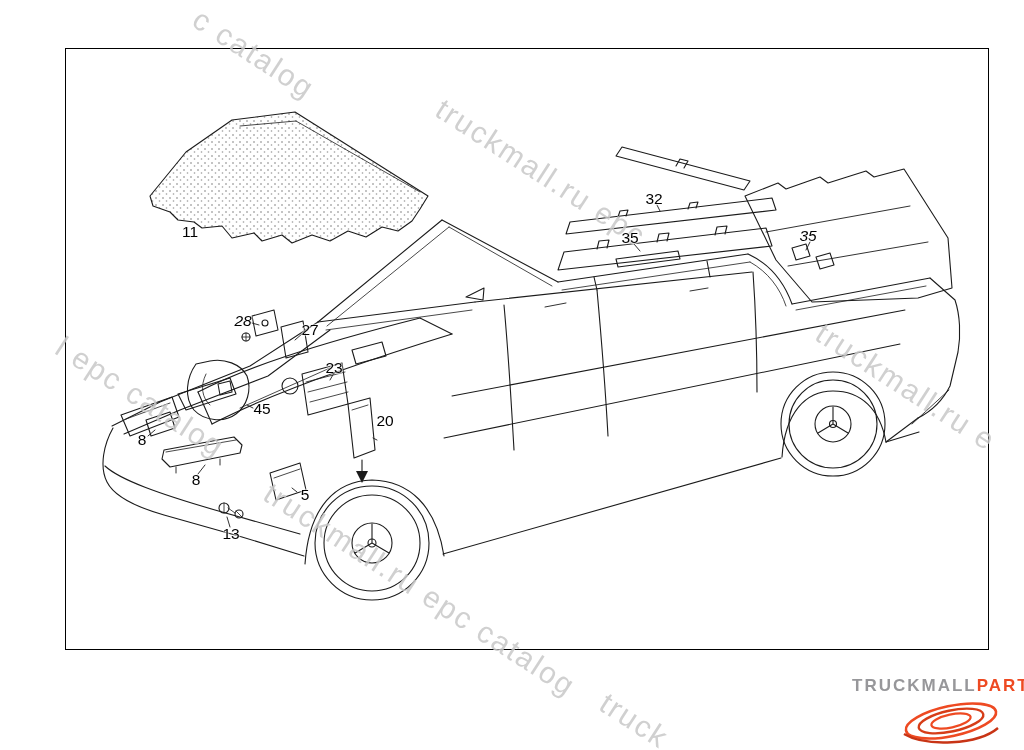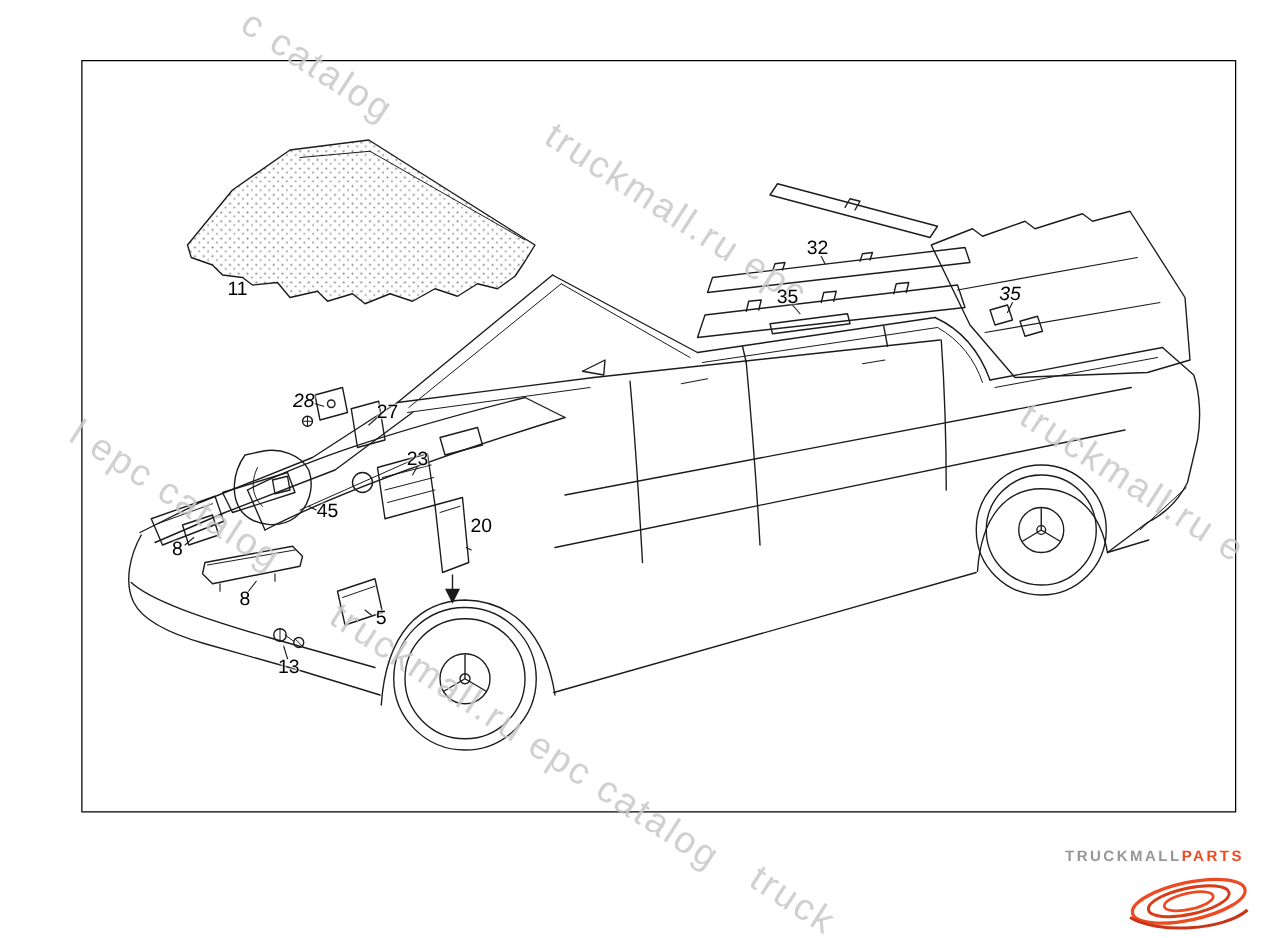--- a/index.html
+++ b/index.html
@@ -19,21 +19,21 @@
     transform-origin:0 0;transform:rotate(33deg);
   }
   .callout-layer{position:absolute;inset:0;z-index:4;}
   .callout{
     position:absolute;transform:translate(-50%,-50%);
     font-size:15.5px;color:#000000;line-height:1;
     text-shadow:0 0 2px #fff,0 0 2px #fff,0 0 2px #fff;
     cursor:pointer;
   }
   .logo{position:absolute;left:852px;top:676px;z-index:5;white-space:nowrap;}
-  .logo .g{font-weight:bold;font-size:12px;letter-spacing:2px;}
+  .logo .g{font-weight:bold;font-size:17px;letter-spacing:2px;}
   .swirl{position:absolute;left:896px;top:694px;z-index:5;}
 </style>
 </head>
 <body>
 
 <div class="frame"></div>
 
 <svg class="drawing" width="1024" height="750" viewBox="0 0 1024 750">
   <defs>
     <pattern id="dots" width="7" height="7" patternUnits="userSpaceOnUse">

